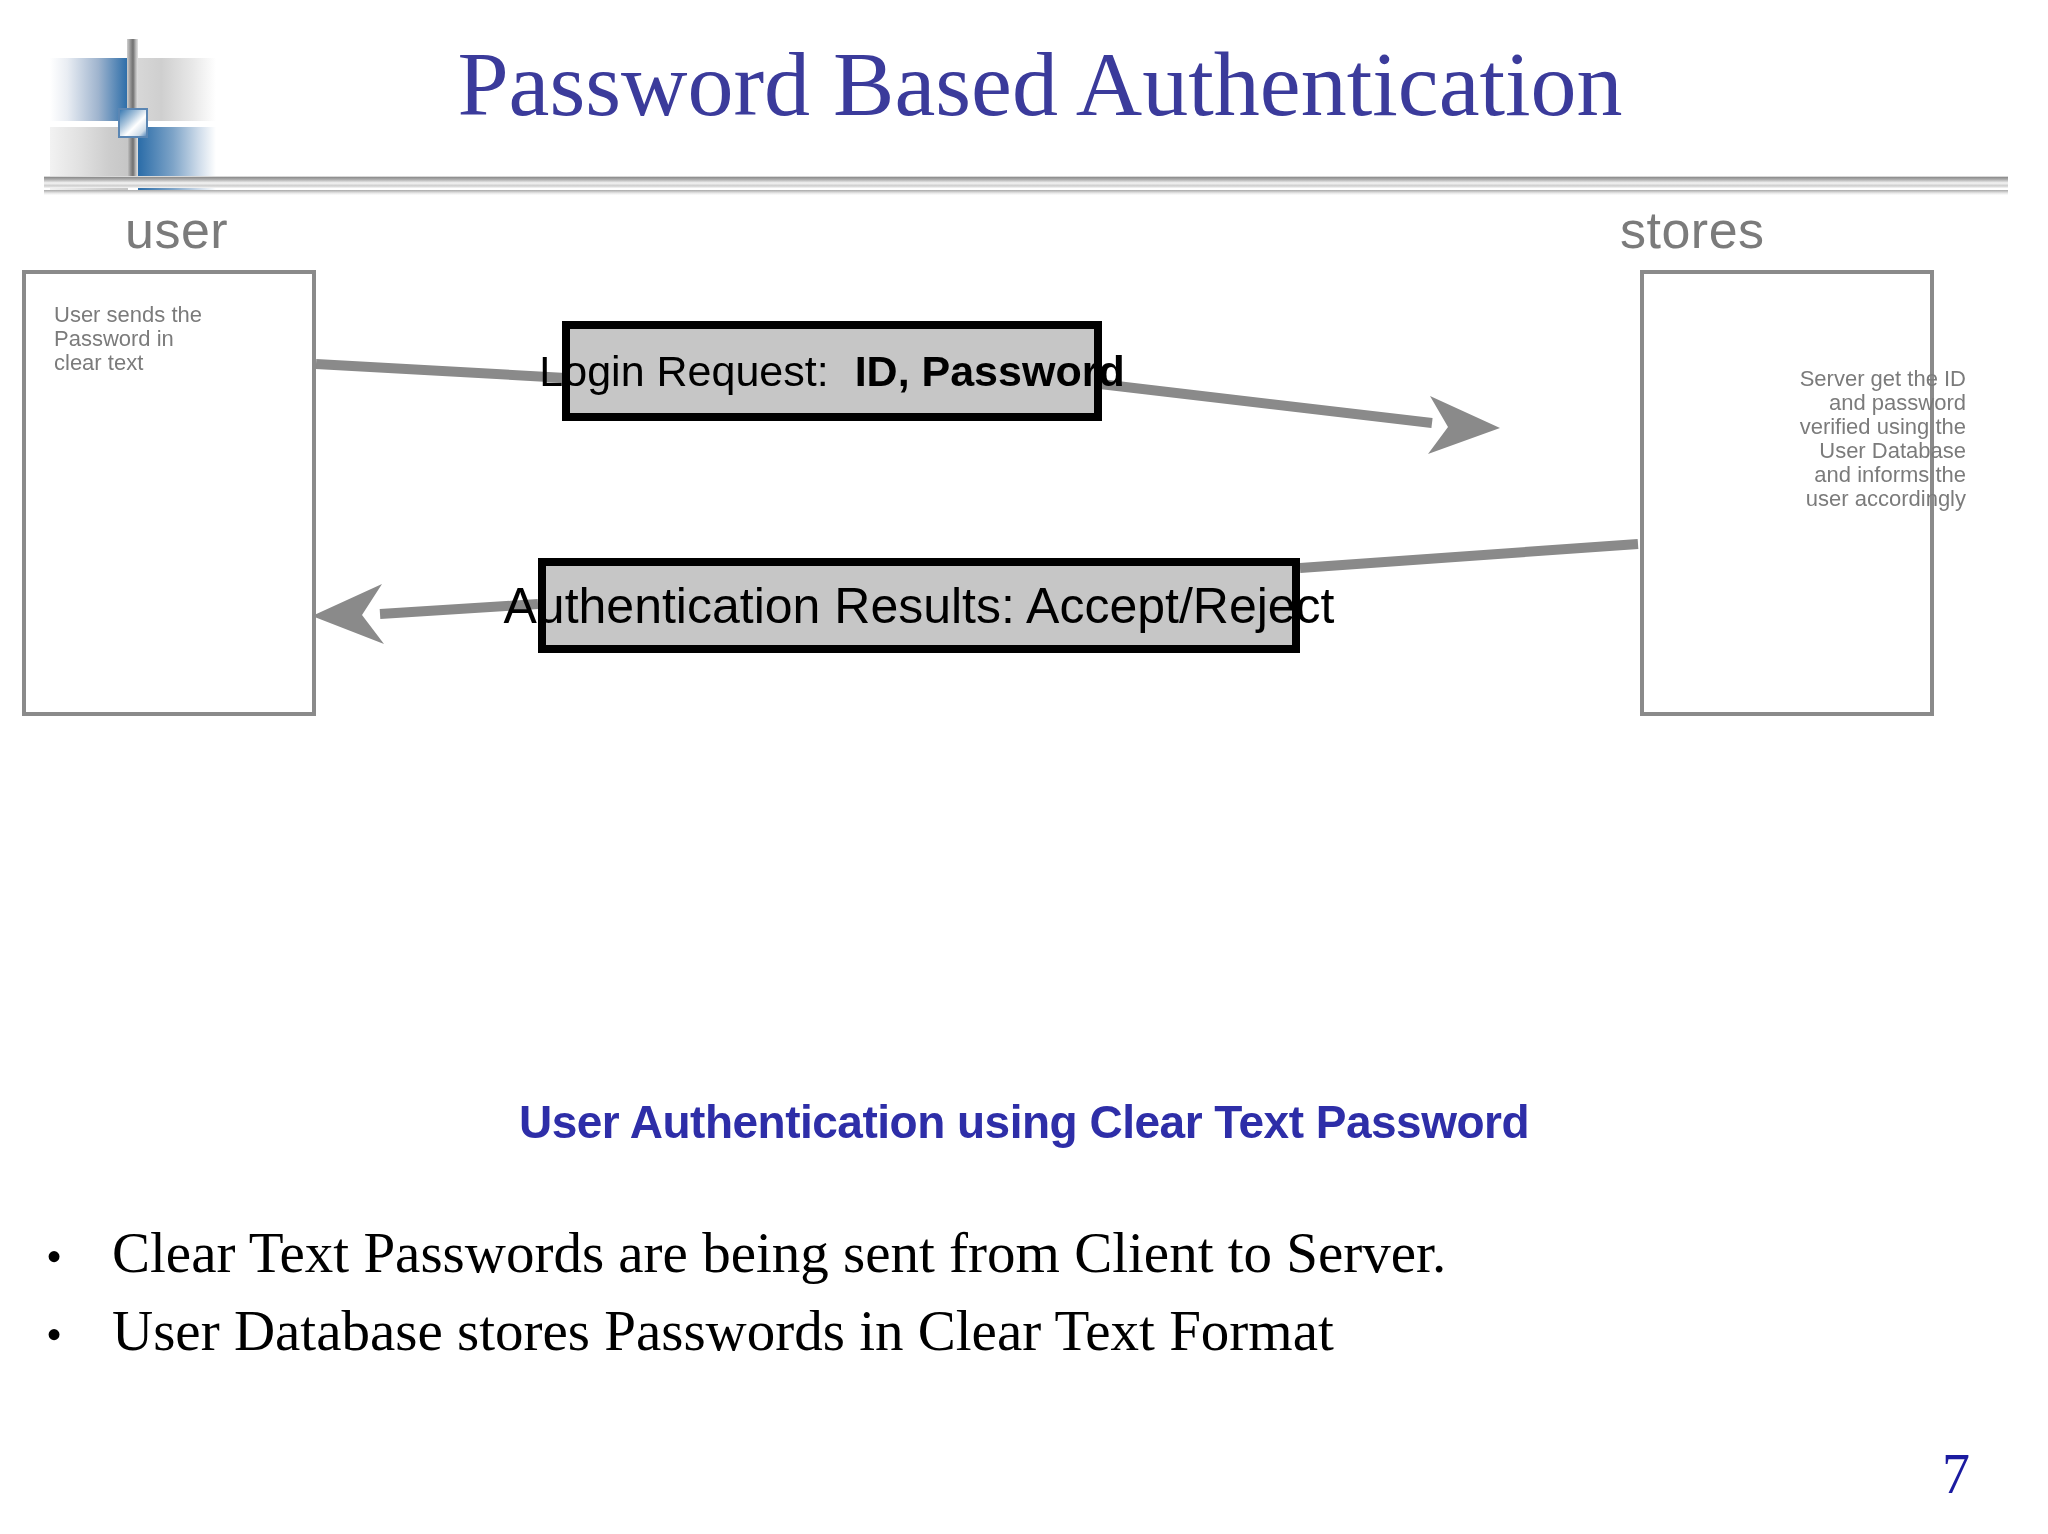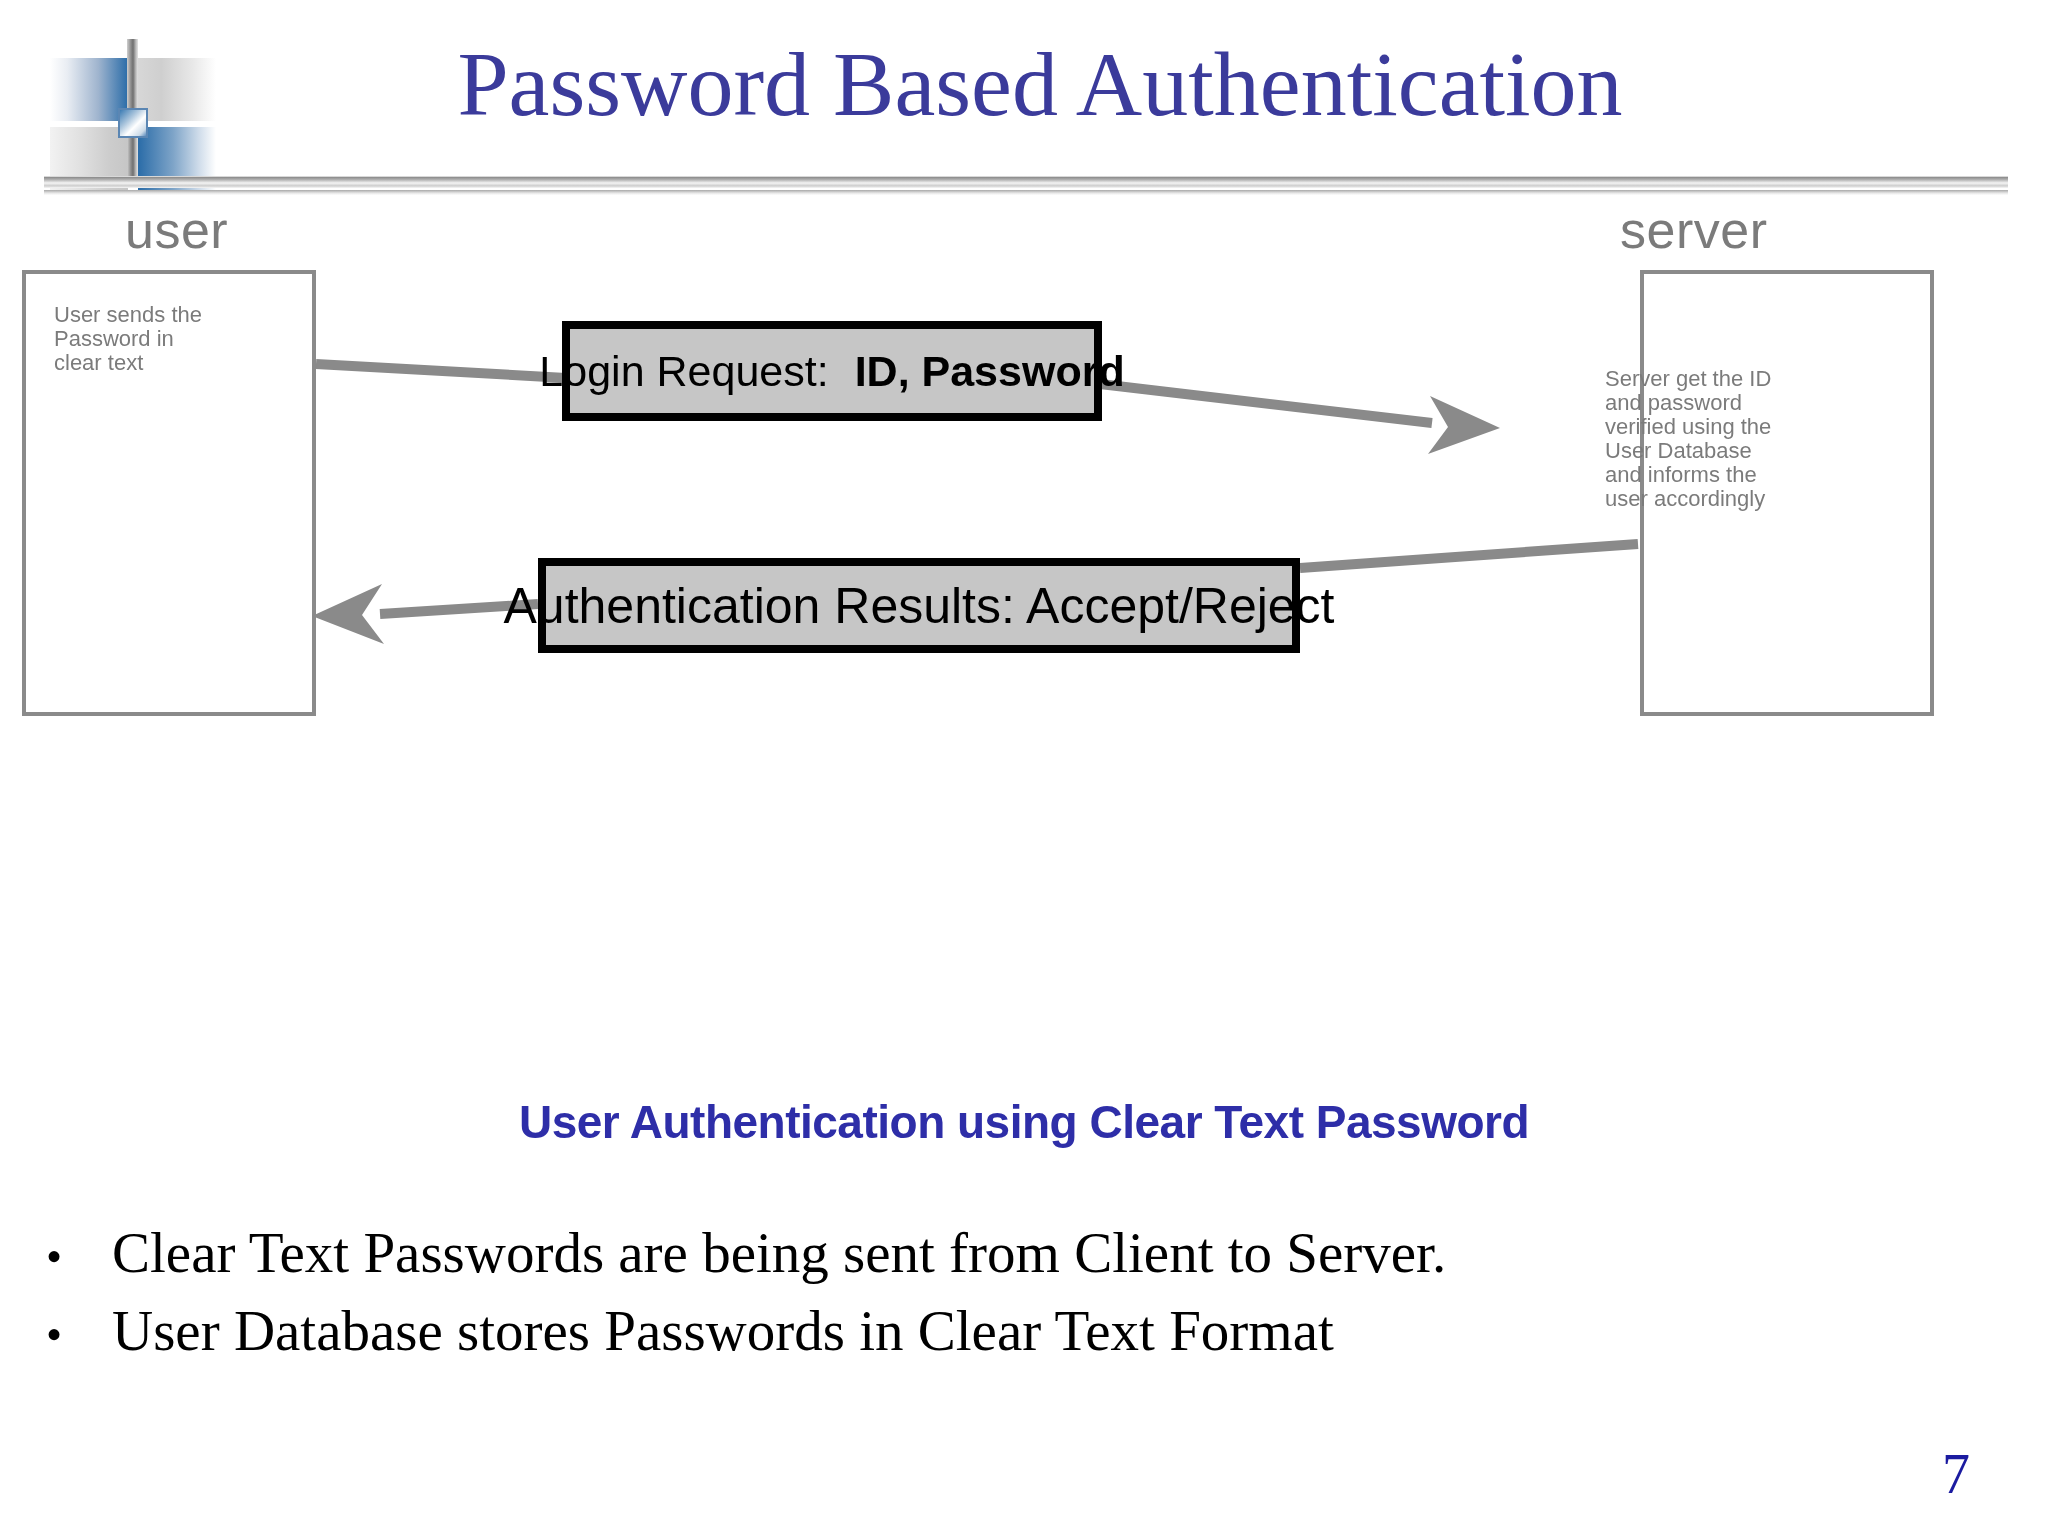--- a/index.html
+++ b/index.html
@@ -122,21 +122,21 @@
   #server-box { left: 1640px;top: 74px; width: 294px; height: 446px; }
 
   .party-text {
     position: absolute;
     font-family: "Liberation Sans", sans-serif;
     font-size: 22px;
     line-height: 1.0;
     color: #7b7b7b;
   }
   #user-text   { left: 54px;  top: 108px; width: 250px; }
-  #server-text { left: 1605px;top: 172px; width: 250px; }
+  #server-text { left: 1716px;top: 172px; width: 250px; text-align: right; }
   .party-text div { margin-bottom: 2px; }
 
   
   .msg-box {
     position: absolute;
     background: #c6c6c6;
     border: 8px solid #000000;
     box-sizing: border-box;
     display: flex;
     align-items: center;
@@ -231,21 +231,21 @@
   </div>
 
   <div id="title">Password Based Authentication</div>
 
   <div id="rule-outer"></div>
   <div id="rule-inner"></div>
 
   <div id="diagram">
 
     <div class="endpoint-label" id="label-user">user</div>
-    <div class="endpoint-label" id="label-server">server</div>
+    <div class="endpoint-label" id="label-server">stores</div>
 
     <div class="party-box" id="user-box"></div>
     <div class="party-box" id="server-box"></div>
 
     <div class="party-text" id="user-text">
       <div>User sends the</div>
       <div>Password in</div>
       <div>clear text</div>
     </div>
 

